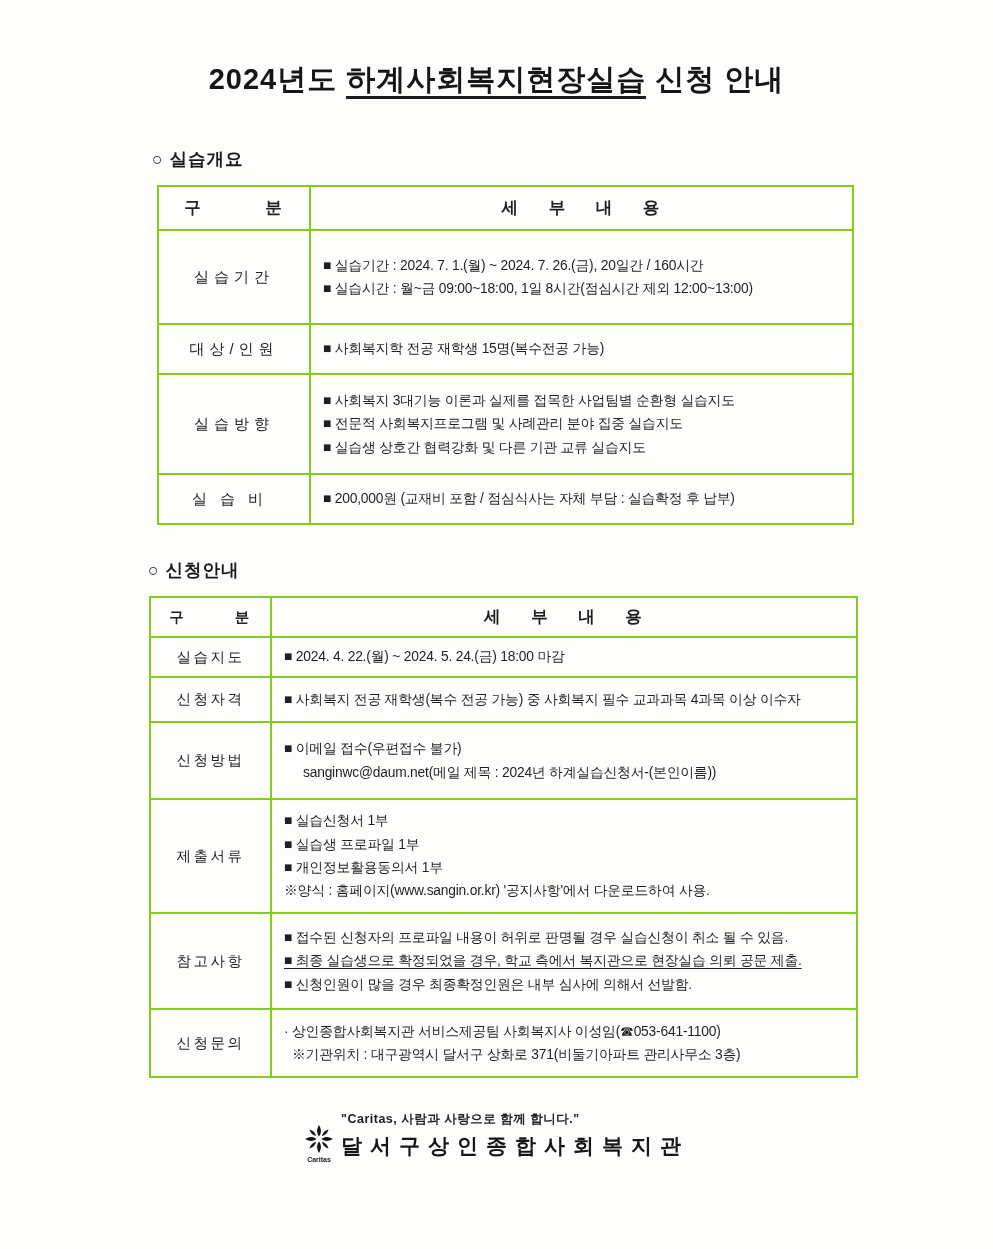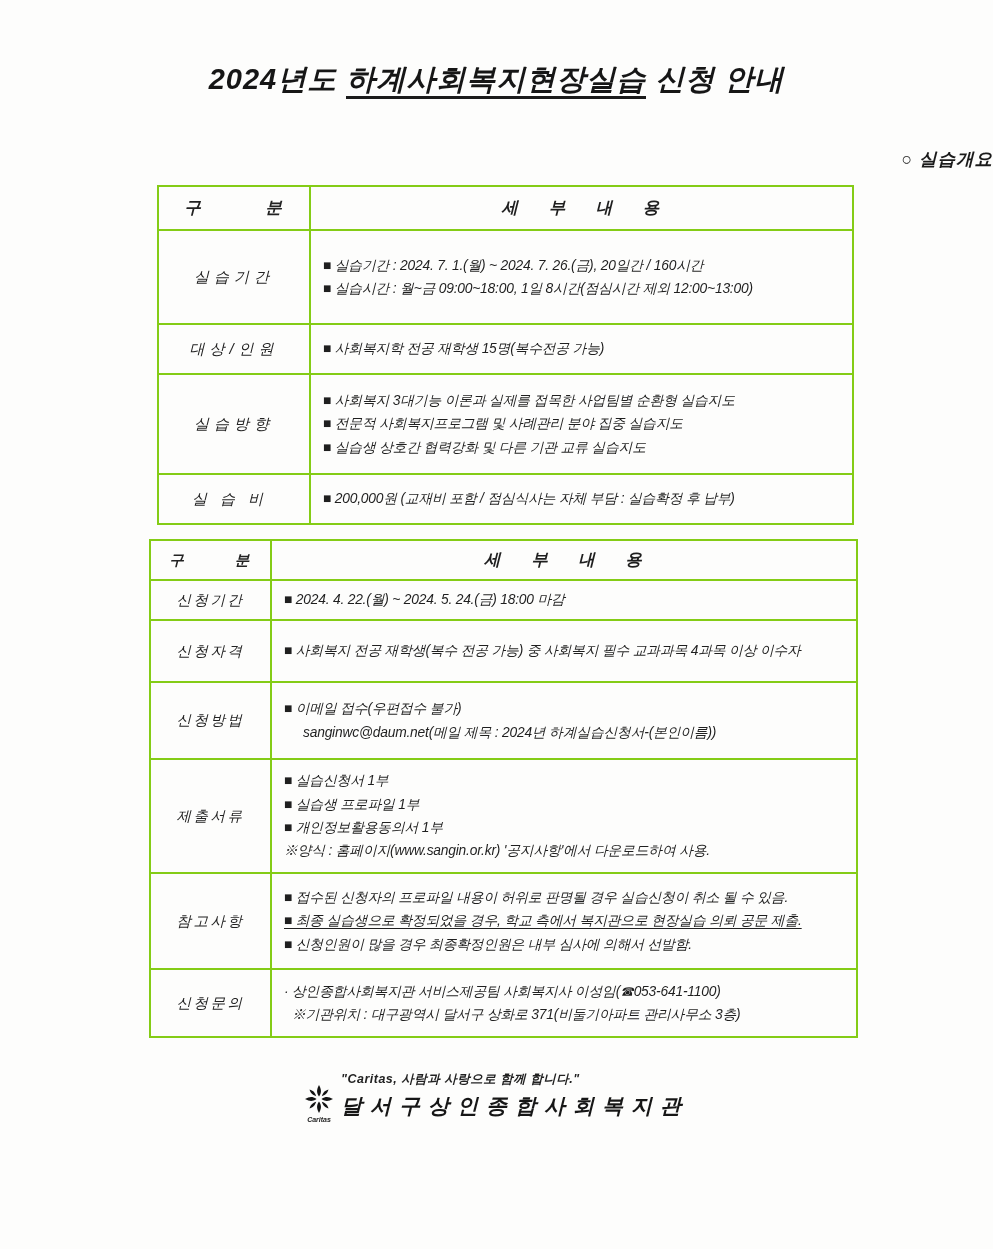--- a/index.html
+++ b/index.html
@@ -5,42 +5,40 @@
   * { margin:0; padding:0; box-sizing:border-box; }
   html,body { background:#e9e9e9; }
   .page {
     position:relative;
     width:993px; height:1249px;
     margin:0 auto;
     background:#fdfdfc;
     font-family:"Liberation Sans", sans-serif;
     color:#1e1e1e;
     overflow:hidden;
-    font-style:italic;
   }
   
   .title {
     padding-top:60px;
     text-align:center;
     font-size:29px;
     font-weight:bold;
     letter-spacing:1px;
     color:#161616;
   }
   .title .u { border-bottom:3px solid #1b1b1b; padding-bottom:1px; }
   .title .prefix { margin-right:9px; }
   .title .suffix { margin-left:9px; }
   
   .sec-heading {
     margin:47px 0 0 152px;
     font-size:17.5px;
     font-weight:bold;
     letter-spacing:1px;
     color:#1a1a1a;
-    text-align:right;
   }
   .sec-heading.second { margin-top:33px; margin-left:148px; }
   
   table.doc-table {
     border-collapse:collapse;
     table-layout:fixed;
     margin:14px 0 0 157px;
     width:697px;
     background:#fdfdfc;
   }
@@ -79,21 +77,21 @@
     line-height:1.7;
     color:#1f1f1f;
     letter-spacing:-0.2px;
   }
   .line { white-space:normal; }
   .line.indent { padding-left:19px; }
   .line.indent-sm { padding-left:8px; }
   .line.ul { text-decoration:underline; text-underline-offset:3px; }
   
   .h44{height:44px} .h72{height:94px} .h50{height:50px} .h100{height:100px}
-  .h40{height:40px} .h45{height:62px} .h70{height:77px} .h74{height:74px}
+  .h40{height:40px} .h45{height:45px} .h70{height:77px} .h74{height:74px}
   .h114{height:114px} .h96{height:96px} .h68{height:68px}
   
   .footer {
     margin-top:33px;
     display:flex;
     justify-content:center;
     align-items:flex-start;
   }
   .logo-box { text-align:center; margin-right:7px; padding-top:13px; }
   .logo-caption { font-size:7px; font-weight:bold; color:#222; line-height:1; margin-top:-2px; }
@@ -147,29 +145,30 @@
     </tr>
     <tr>
       <td class="lbl wide h50">실습비</td>
       <td class="cnt">
         <div class="line">■ 200,000원 (교재비 포함 / 점심식사는 자체 부담 : 실습확정 후 납부)</div>
       </td>
     </tr>
   </tbody>
     </table>
 
+  <div class="sec-heading second">○ 신청안내</div>
 
   <table class="doc-table second">
     <tbody>
         <tr>
       <td class="lbl hdr1 h40">구 분</td>
       <td class="hdr2">세 부 내 용</td>
     </tr>
     <tr>
-      <td class="lbl h40">신청기간</td>
+      <td class="lbl h40">실습지도</td>
       <td class="cnt">
         <div class="line">■ 2024. 4. 22.(월) ~ 2024. 5. 24.(금) 18:00 마감</div>
       </td>
     </tr>
     <tr>
       <td class="lbl h45">신청자격</td>
       <td class="cnt">
         <div class="line">■ 사회복지 전공 재학생(복수 전공 가능) 중 사회복지 필수 교과과목 4과목 이상 이수자</div>
       </td>
     </tr>

